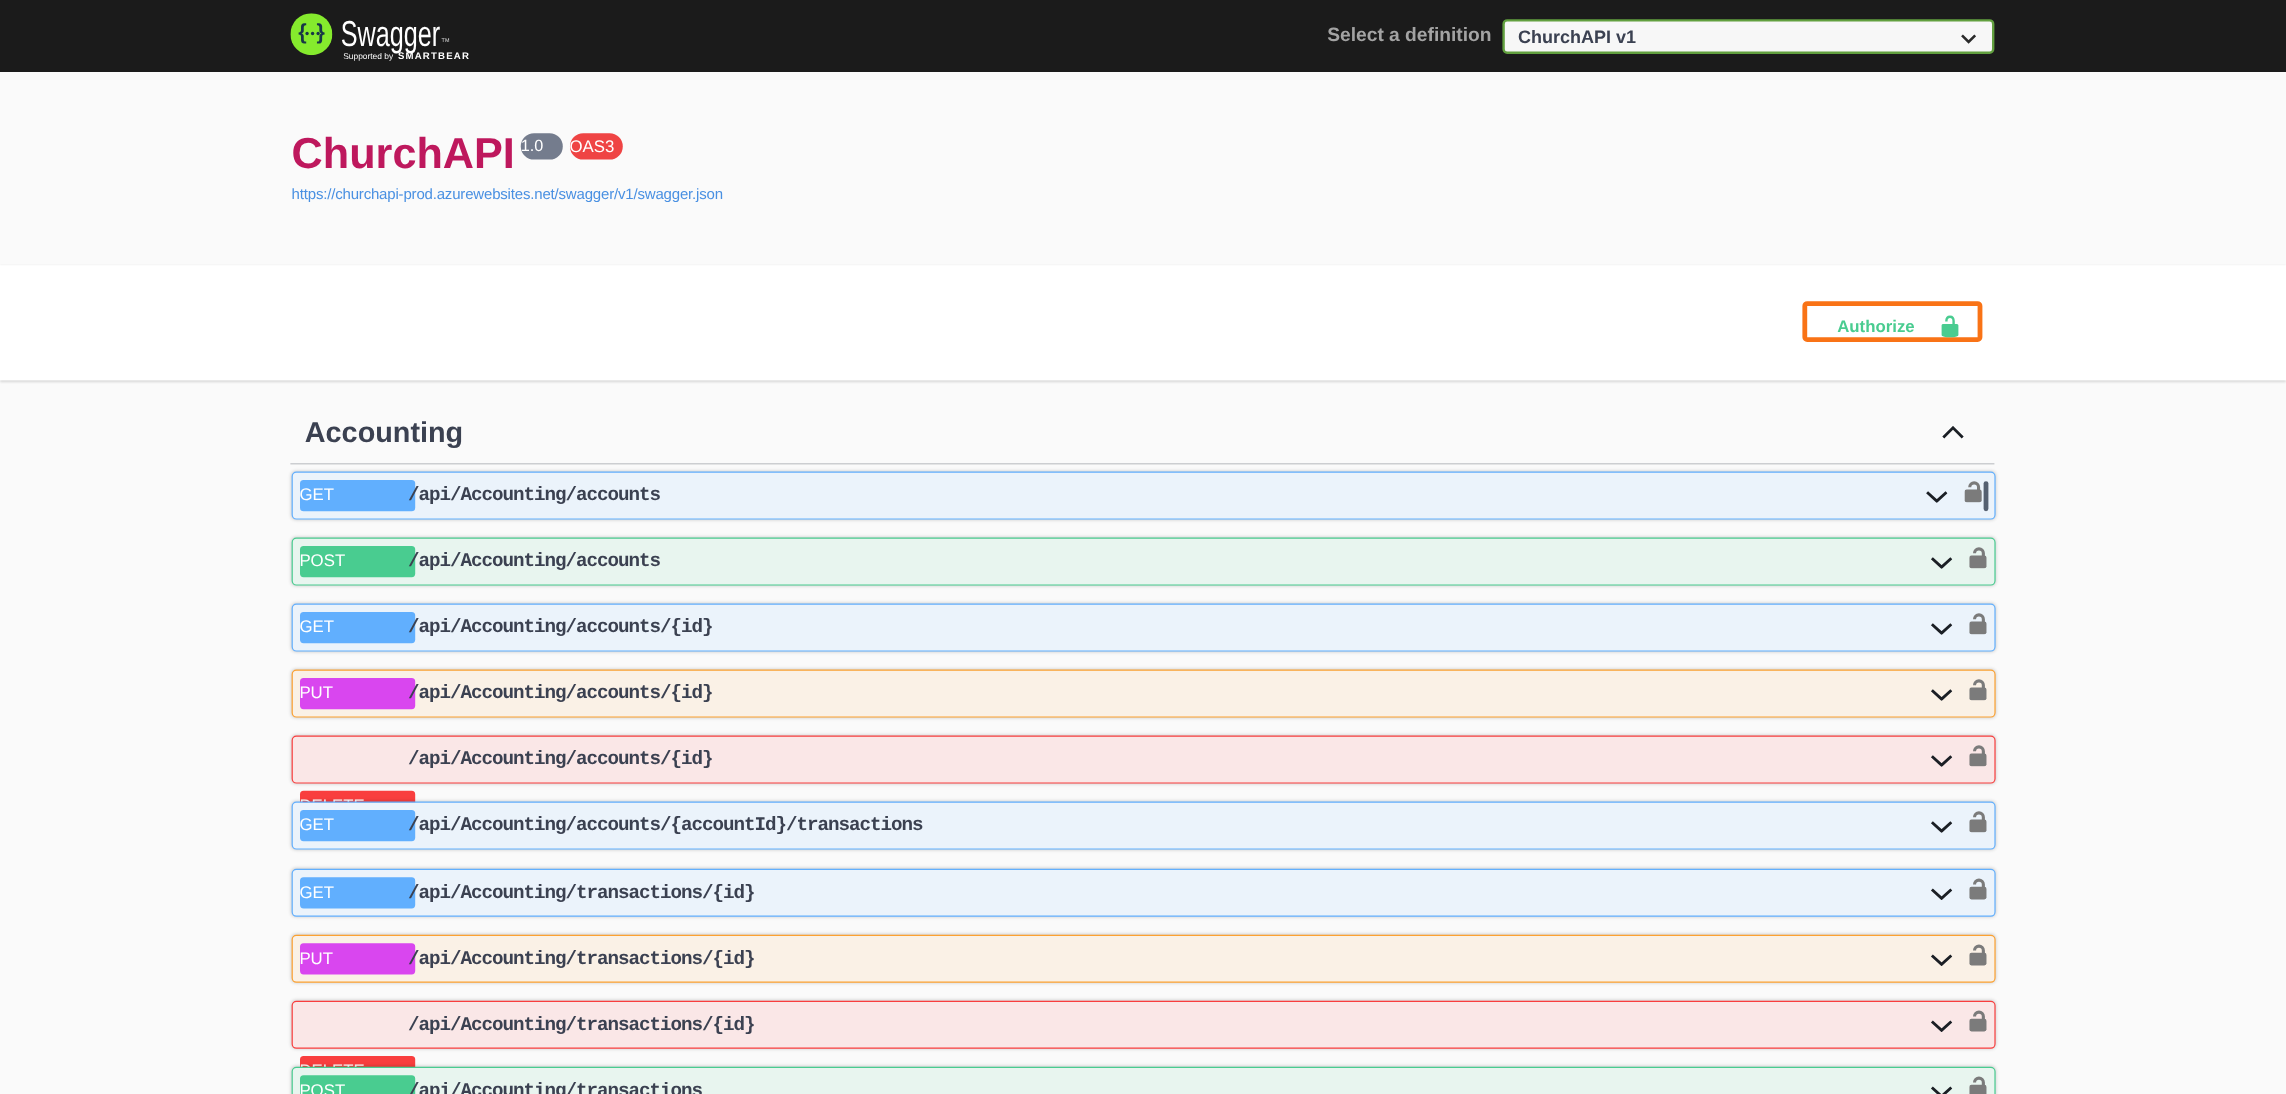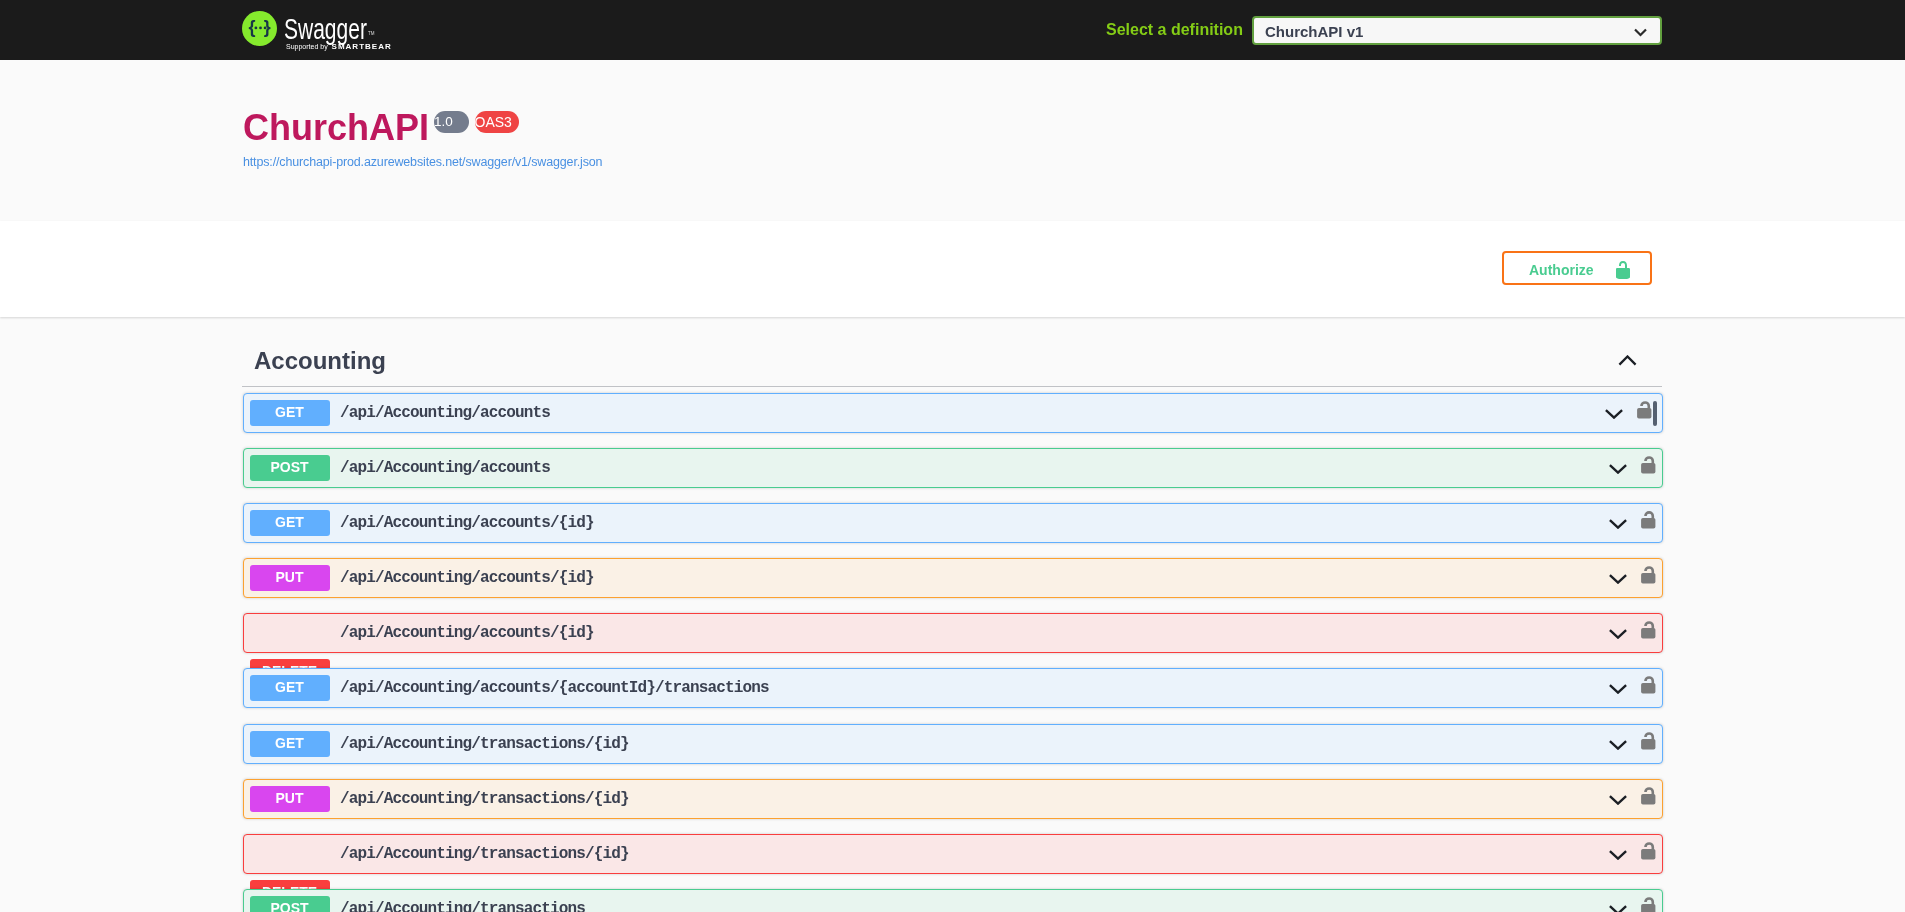--- a/index.html
+++ b/index.html
@@ -7,54 +7,54 @@
     font-family:"Liberation Sans", sans-serif; }
   #page { position:absolute; top:0; left:0; width:1905px; height:912px; }
 
   
   .topbar { position:absolute; top:0; left:0; width:1905px; height:60px; background:#1b1b1b; }
   .logo { position:absolute; left:242px; top:11px; }
   .logo-txt { position:absolute; left:284px; top:11.5px; color:#fff; font-size:30px; transform:scaleX(0.70); transform-origin:0 0; }
   .logo-tm { position:absolute; left:368px; top:30.5px; color:#ddd; font-size:4.5px; }
   .logo-sub { position:absolute; left:286px; top:42px; color:#fff; font-size:7px; }
   .logo-sub b { font-size:8px; letter-spacing:1.0px; margin-left:2px;margin-top:36px; }
-  .seldef { position:absolute; left:1106px; top:21px; color:#84cc16; font-size:16px; font-weight:bold; }
+  .seldef { position:absolute; left:1106px; top:21px; color:#a3a3a3; font-size:16px; font-weight:bold; }
   .select { position:absolute; left:1252px; top:15.5px; width:410px; height:29px;
     background:#f7f7f7; border:2px solid #62a03f; border-radius:4px; }
   .select span { position:absolute; left:11px; top:5px; font-size:15px; font-weight:bold; color:#3b4151; }
   .select svg { position:absolute; right:13px; top:10px; }
 
   
   .title { position:absolute; left:243px; top:107px; font-size:36px; font-weight:bold; color:#be185d; }
   .pill { position:absolute; border-radius:57px; color:#fff; font-weight:normal; text-align:left; }
   .pill.v { left:434px; top:111px; width:34.5px; height:21.5px; background:#747c8d; font-size:13.5px; line-height:21.5px; }
   .pill.oas { left:474.5px; top:110.5px; width:44.5px; height:22px; background:#ef4444; font-size:14px; line-height:22px; }
   .infolink { position:absolute; left:243px; top:155px; font-size:12.5px; letter-spacing:-0.15px; color:#4990e2; }
 
   
   .scheme { position:absolute; left:0; top:221px; width:1905px; height:96px; background:#fff;
     box-shadow:0 1px 2px 0 rgba(0,0,0,.15); }
   .authorize { position:absolute; left:1502px; top:30px; width:150px; height:34px;
-    border:2px solid #f97316; border-radius:4px; background:#fff; }
+    border:4px solid #f97316; border-radius:4px; background:#fff; }
   .authorize span { position:absolute; left:25px; top:9px; font-size:14px; font-weight:bold; color:#49cc90; }
   .authorize svg { position:absolute; left:109px; top:7px; }
 
   
   .tagtitle { position:absolute; left:254px; top:347px; font-size:24px; font-weight:bold; color:#3b4151; }
   .tagchev { position:absolute; left:1618px; top:355px; }
   .divider { position:absolute; left:242px; top:386px; width:1420px; height:1px; background:rgba(59,65,81,.3); }
 
   .row { position:absolute; left:242.5px; width:1420px; height:39.5px; border-radius:4px;
     border:1px solid #000; box-shadow:0 0 3px rgba(0,0,0,.19); }
   .row.get    { background:#ebf3fb; border-color:#61affe; }
   .row.post   { background:#e8f5ef; border-color:#49cc90; }
   .row.put    { background:#faf1e6; border-color:#fca130; }
   .row.delete { background:#fae7e7; border-color:#f93e3e; }
-  .badge { position:absolute; left:6px; top:6.3px; width:80px; height:25.4px; border-radius:3px;
-    color:#fff; font-size:14px; font-weight:bold; text-align:center; line-height:25.4px; }
+  .badge { position:absolute; left:6px; top:6.3px; width:96px; height:25.4px; border-radius:3px;
+    color:#fff; font-size:14px; font-weight:normal; text-align:left; line-height:25.4px; }
   .get    .badge { background:#61affe; }
   .post   .badge { background:#49cc90; }
   .put    .badge { background:#d946ef; }
   .delete .badge { background:#f93e3e;margin-top:39px; }
   .path { position:absolute; left:96.5px; top:50%; transform:translateY(-50%);
     font-family:"Liberation Mono", monospace; font-size:16px; font-weight:bold;
     letter-spacing:-0.85px; color:#3b4151; }
   .chev { position:absolute; left:1365px; top:14.5px; }
   .lock { position:absolute; left:1397px; top:6px; }
   .row1 .chev { left:1361px; }

